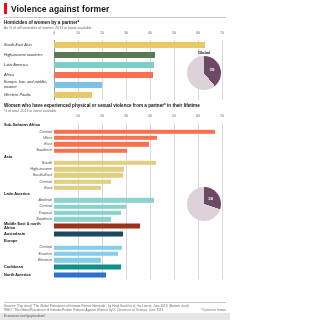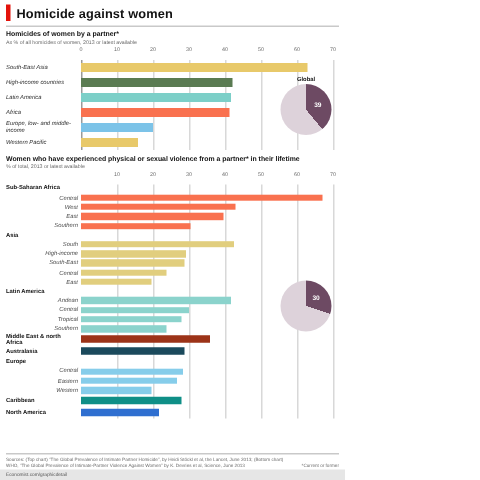--- a/index.html
+++ b/index.html
@@ -49,21 +49,21 @@
   .src-note{white-space:nowrap;align-self:flex-end;}
   .econ{background:#e6e6e6;font-size:3.2px;color:#555;padding:1.5px 4px 2px 4px;}
 </style>
 </head>
 <body>
 
 <div class="page">
 
   <div class="titlebar">
     <div class="redbar"></div>
-    <div class="title">Homicide against women</div>
+    <div class="title">Violence against former</div>
   </div>
   <div class="rule"></div>
 
   <div class="panel">
     <div class="panel-title">Homicides of women by a partner*</div>
     <div class="panel-sub">As % of all homicides of women, 2013 or latest available</div>
     <div class="axis" id="axis1">
         <div class="tick" style="left: 0%;">0</div>
         <div class="tick" style="left: 14.2857%;">10</div>
         <div class="tick" style="left: 28.5714%;">20</div>

